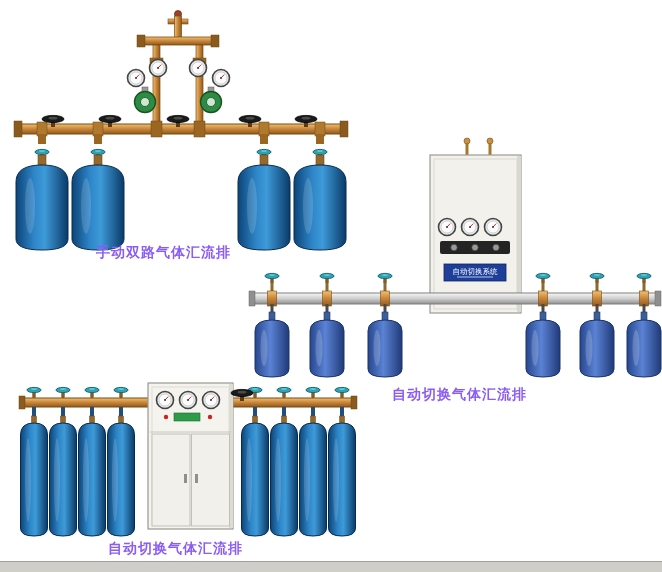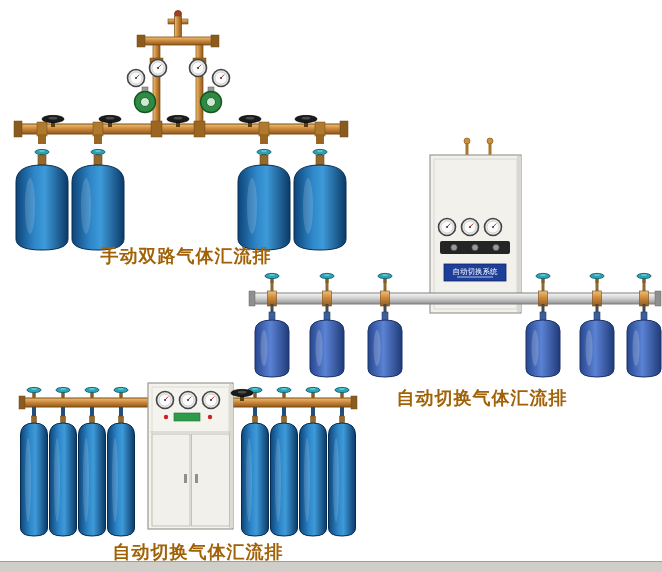--- a/index.html
+++ b/index.html
@@ -7,25 +7,24 @@
     position:relative;
     width:662px;height:572px;
     background:#ffffff;
     overflow:hidden;
     font-family:"DejaVu Sans","Liberation Sans",sans-serif;
   }
   svg.fig{position:absolute;}
   .caption{
     position:absolute;
     width:180px;
-    text-align:center;
-    font-size:18px;
+    font-size:14px;
     font-weight:bold;
     letter-spacing:1px;
-    color:#a16207;
+    color:#8b5cf6;
     z-index:5;
   }
   #cap-manual{left:96px;top:244px;}
   #cap-auto-right{left:392px;top:386px;}
   #cap-auto-bottom{left:108px;top:540px;}
   #bottom-strip{
     position:absolute;left:0;top:561px;width:662px;height:11px;
     background:#cfcec8;border-top:1px solid #9f9e98;
   }
 </style>

